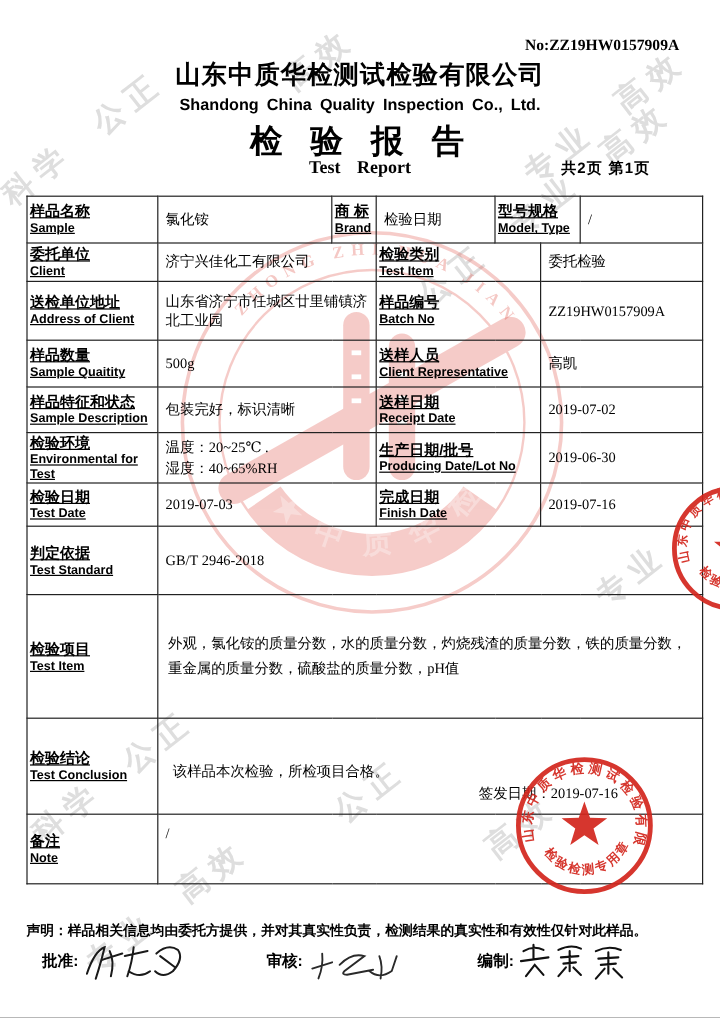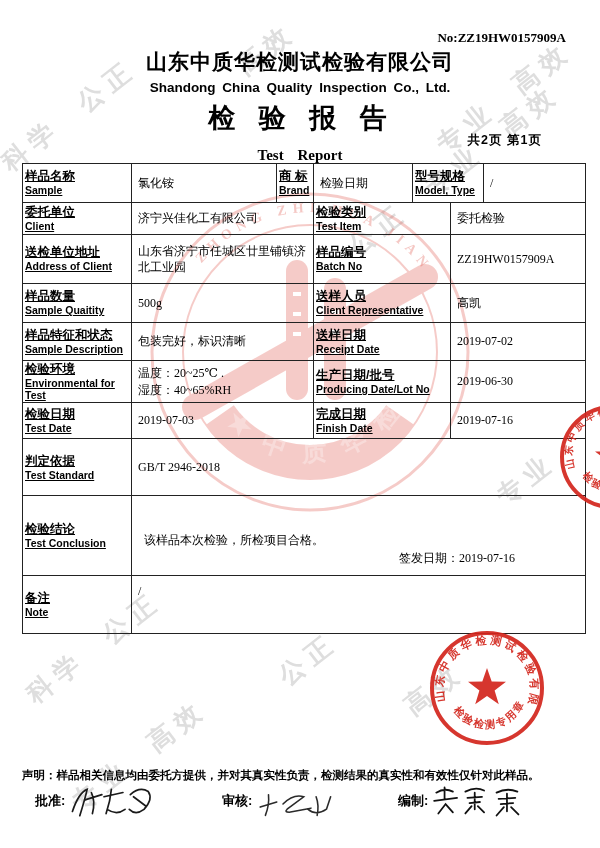--- a/index.html
+++ b/index.html
@@ -20,21 +20,21 @@
   .wm3{left:352px;top:232px;} .wm4{left:30px;top:680px;} .wm5{left:75px;top:788px;}
   .wm6{left:408px;top:692px;} .wm7{left:500px;top:482px;} .wm8{left:282px;top:662px;}
   
   .logo-wm { position:absolute; left:140px; top:182px; z-index:0; }
   
   .hdr { position:absolute; left:0; top:0; width:100%; z-index:1; }
   .report-no { position:absolute; top:30px; right:34px; font-family:"Liberation Serif",serif; font-weight:bold; font-size:13px; }
   .company-zh { position:absolute; top:48px; width:100%; text-align:center; font-size:21px; font-weight:bold; letter-spacing:1px; }
   .company-en { position:absolute; top:80px; width:100%; text-align:center; font-size:13.5px; font-weight:bold; word-spacing:3px; }
   .title-zh { position:absolute; top:100px; width:100%; text-align:center; font-size:27px; font-weight:bold; letter-spacing:5px; word-spacing:6px; }
-  .title-en { position:absolute; top:147px; width:100%; text-align:center; font-family:"Liberation Serif",serif; font-size:15px; font-weight:bold; word-spacing:10px; }
+  .title-en { position:absolute; top:132px; width:100%; text-align:center; font-family:"Liberation Serif",serif; font-size:15px; font-weight:bold; word-spacing:10px; }
   .page-info { position:absolute; top:132px; right:58px; font-size:12.5px; font-weight:bold; letter-spacing:1px; }
   
   table.rep { position:absolute; left:22px; top:163px; width:563px; z-index:1;
     border-collapse:collapse; table-layout:fixed; background:transparent; }
   table.rep td { border:1px solid #222; vertical-align:middle; overflow:hidden; }
   td.lbl { text-align:left; padding:1px 2px;text-decoration:underline; }
   td.lbl .zh { font-size:12.5px; font-weight:bold; line-height:1.2; }
   td.lbl .en { font-size:10.5px; font-weight:bold; line-height:1.15; }
   td.val { font-family:"Liberation Serif","DejaVu Serif",serif; font-size:12px; padding:2px 6px; text-align:left; }
   tr.r1 td{height:39px;} tr.r2 td{height:32px;} tr.r3 td{height:33px;} tr.r4 td{height:49px;}
@@ -217,20 +217,27 @@
       </td>
       <td class="val" colspan="2">2019-07-16</td>
     </tr>
     <tr class="r9">
       <td class="lbl">
         <div class="zh">判定依据</div>
         <div class="en">Test Standard</div>
       </td>
       <td class="val" colspan="6">GB/T 2946-2018</td>
     </tr>
+    <tr class="r10">
+      <td class="lbl">
+        <div class="zh">检验项目</div>
+        <div class="en">Test  Item</div>
+      </td>
+      <td class="val items" colspan="6">外观，氯化铵的质量分数，水的质量分数，灼烧残渣的质量分数，铁的质量分数，重金属的质量分数，硫酸盐的质量分数，pH值</td>
+    </tr>
     <tr class="r11">
       <td class="lbl">
         <div class="zh">检验结论</div>
         <div class="en">Test Conclusion</div>
       </td>
       <td class="val concl-cell" colspan="6">
         <div class="concl-text">该样品本次检验，所检项目合格。</div>
         <div class="issue-date">签发日期：2019-07-16</div>
       </td>
     </tr>

